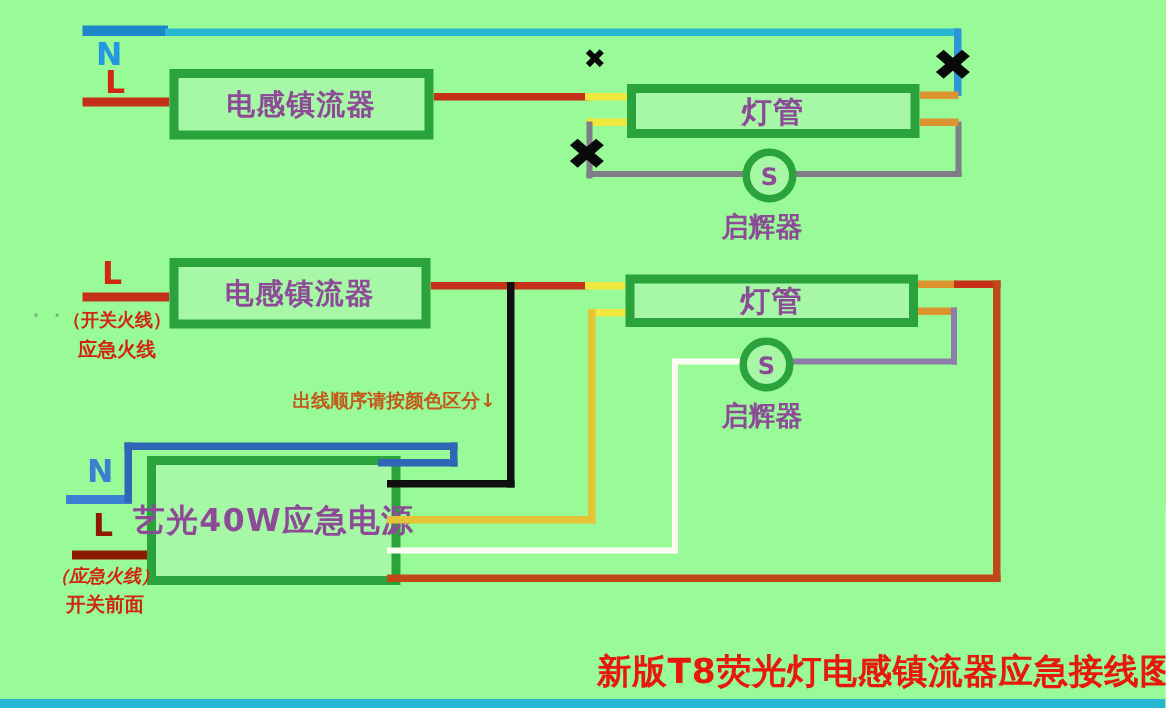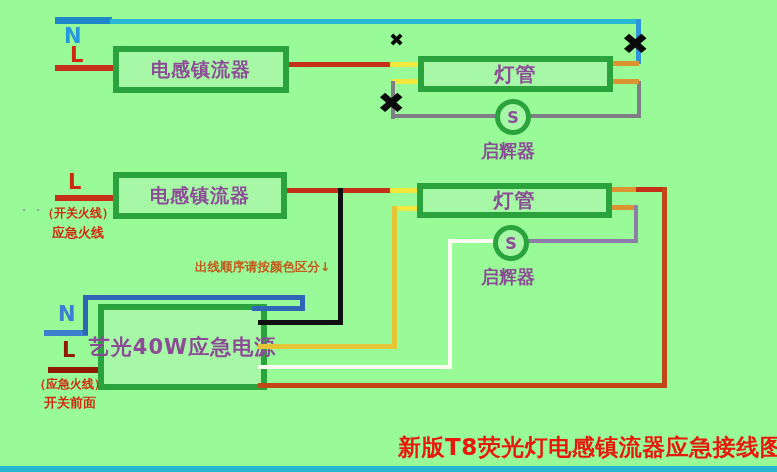--- a/index.html
+++ b/index.html
@@ -148,18 +148,18 @@
   <div class="lbl lbl-l" style="left:68px;top:170px;">L</div>
   <div class="ticks" style="left:22px;top:204px;">· ·</div>
   <div class="lbl note-red" style="left:42px;top:205px;text-align:right;">（开关火线）</div>
   <div class="lbl note-red2" style="left:52px;top:224px;">应急火线</div>
   <div class="lbl note-orange" style="left:183px;top:259px;margin-left:12px;">出线顺序请按颜色区分↓</div>
 
   <div class="lbl starter-name" style="left:481px;top:265px;">启辉器</div>
 
   <div class="lbl lbl-n2" style="left:58px;top:302px;">N</div>
   <div class="lbl lbl-l2" style="left:62px;top:338px;">L</div>
-  <div class="lbl note-red" style="left:34px;top:376px;">（应急火线）</div>
+  <div class="lbl note-red" style="left:34px;top:376px;font-style:italic;">（应急火线）</div>
   <div class="lbl note-red2" style="left:44px;top:394px;">开关前面</div>
 
   <div class="title" style="left:398px;top:432px;">新版T8荧光灯电感镇流器应急接线图</div>
 
 </div>
 
 </body></html>

